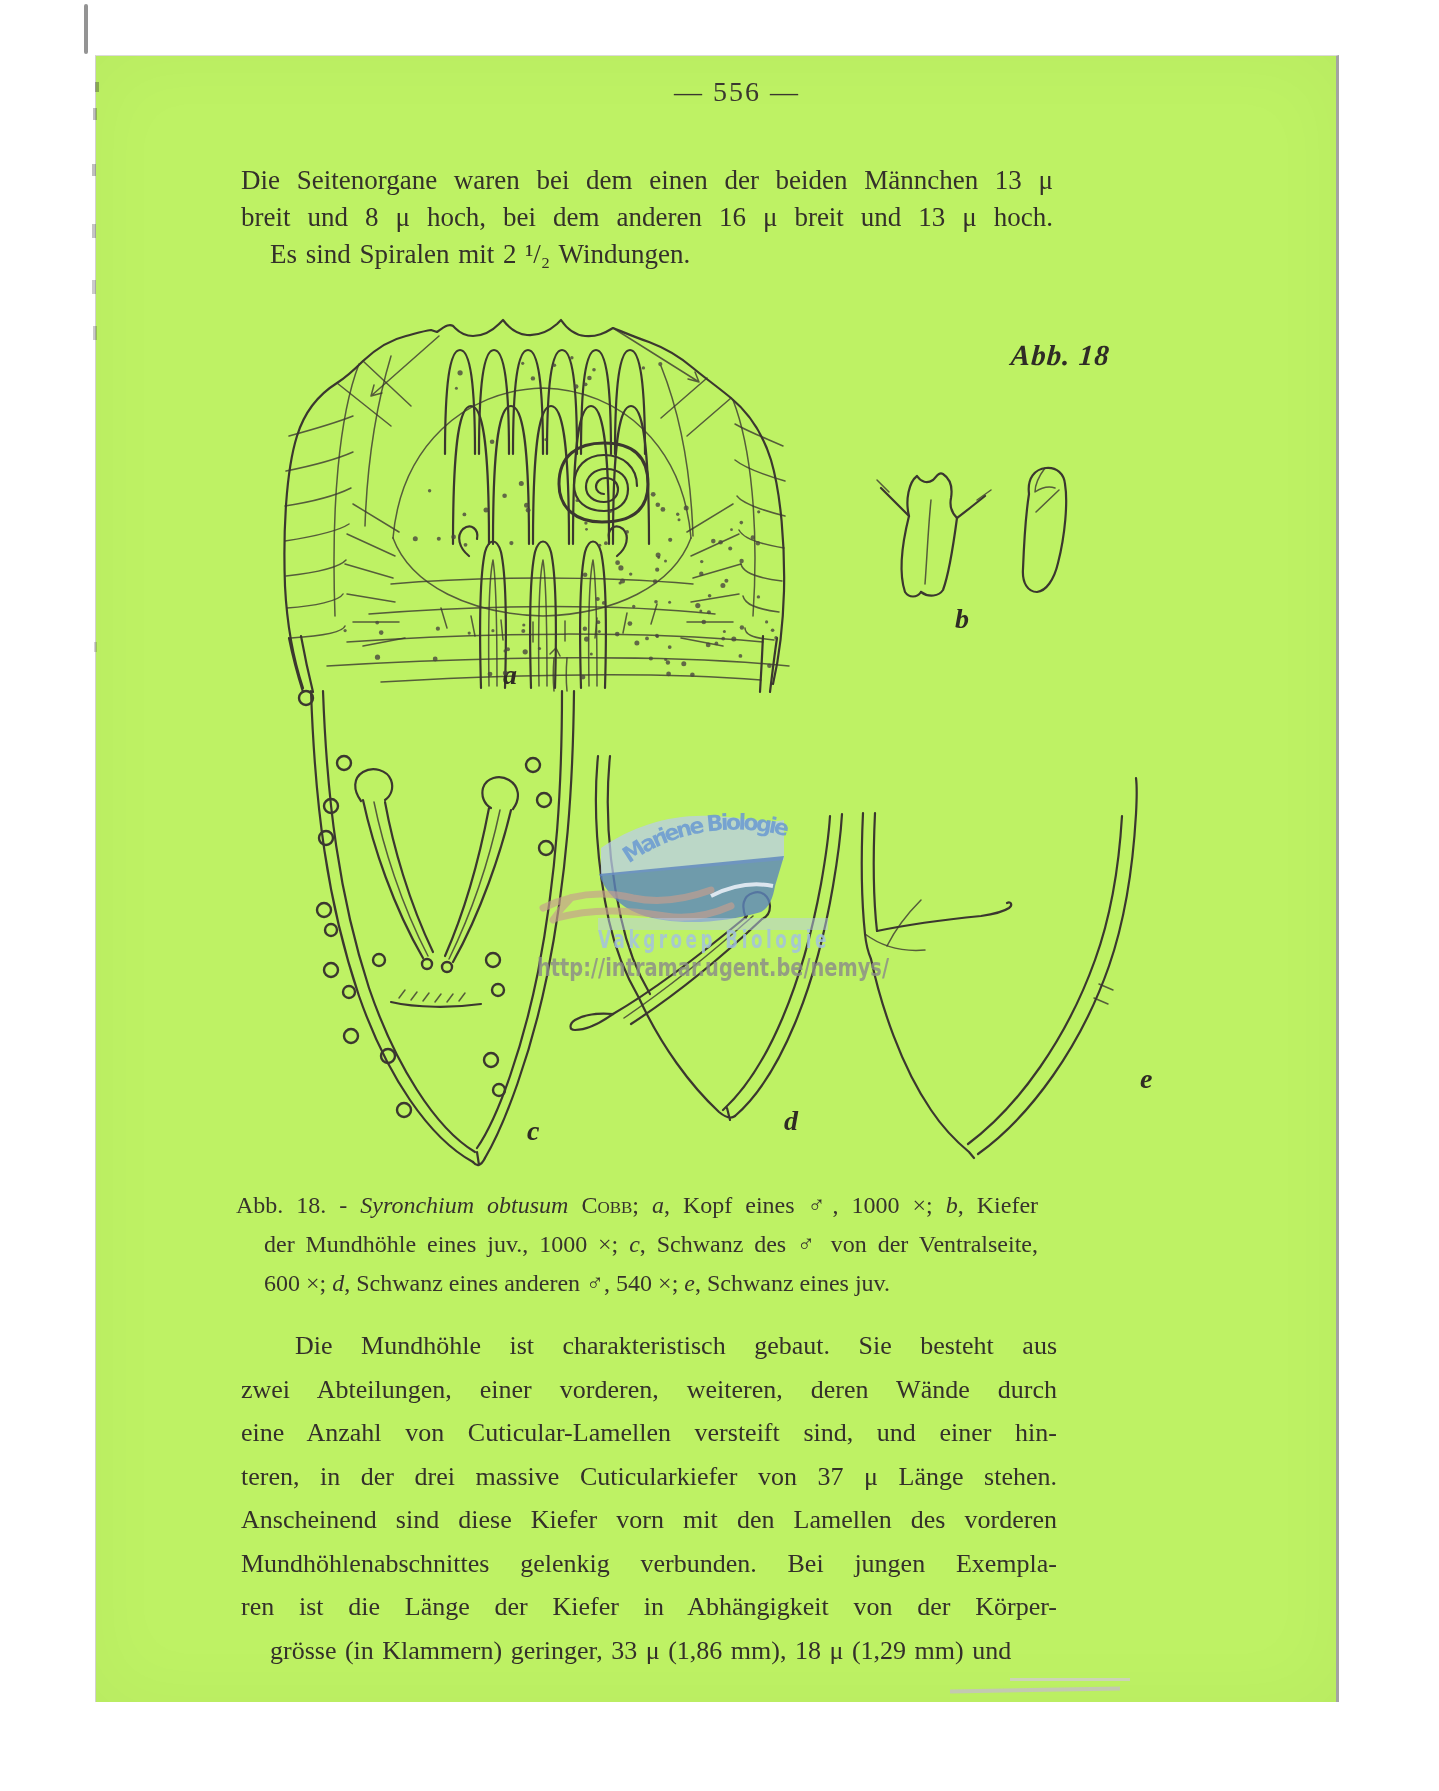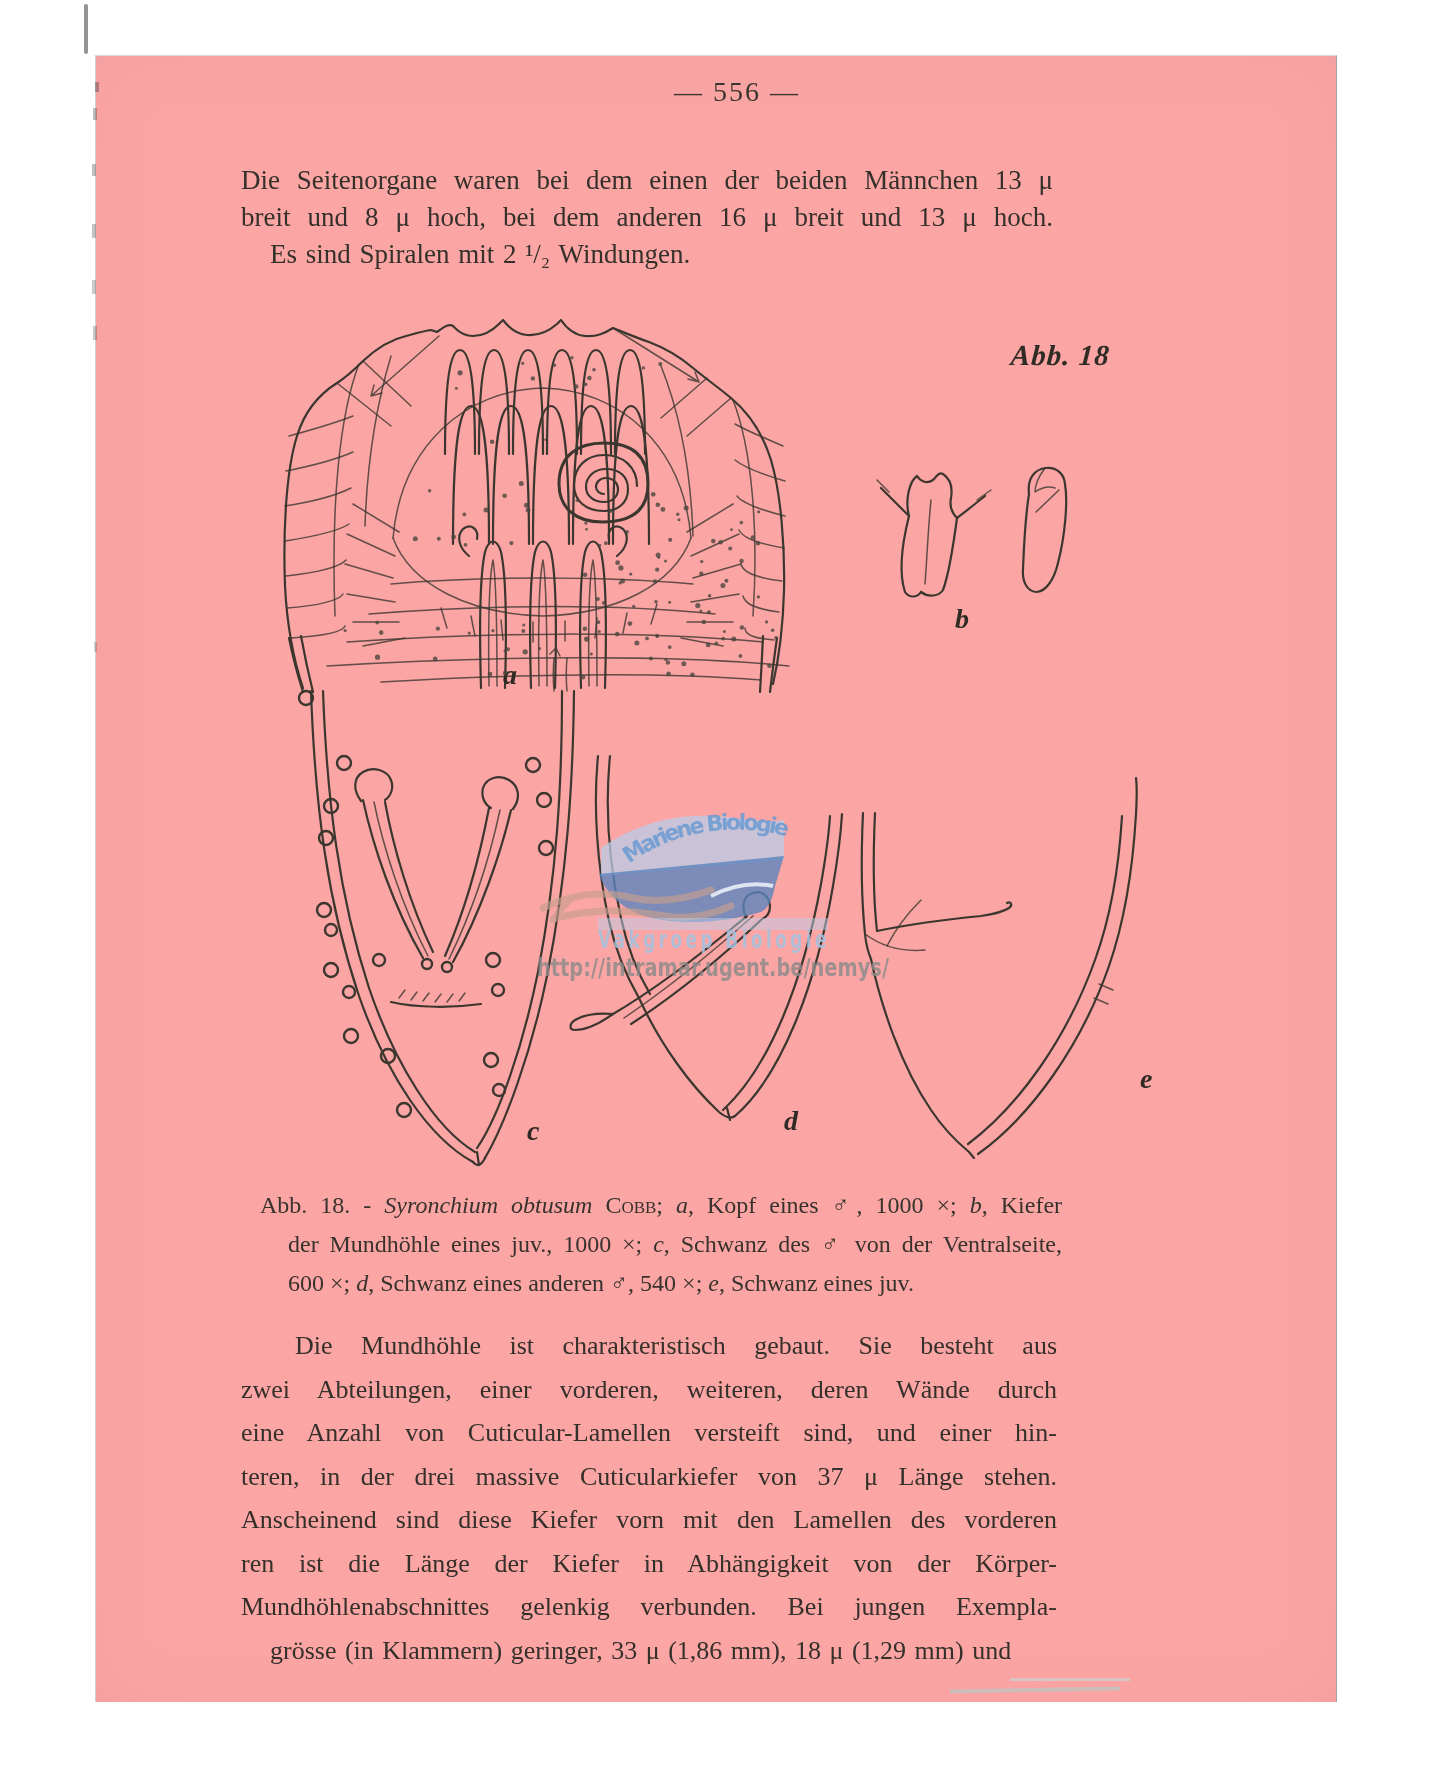--- a/index.html
+++ b/index.html
@@ -2,39 +2,39 @@
 <html><head>
 <meta charset="utf-8">
 <style>
   html,body{margin:0;padding:0;}
   body{
     width:1439px;height:1791px;position:relative;background:#ffffff;
     font-family:"Liberation Serif", serif;color:#33302a;overflow:hidden;
   }
   .page{
     position:absolute;left:95px;top:55px;width:1240px;height:1646px;
-    background:#fca5a5;
-    border-left:1px solid #d2d1ce;border-top:1px solid #dcdbd8;border-right:1px solid #a3a3a3;
+    background:#bef264;
+    border-left:1px solid #d2d1ce;border-top:1px solid #dcdbd8;border-right:3px solid #a3a3a3;
     box-shadow:inset 0 0 80px rgba(0,0,0,0.035);
   }
   .pagenum{
     position:absolute;left:578px;top:20px;font-size:28px;letter-spacing:2px;color:#3a372f;
   }
   .para{position:absolute;color:#34302a;}
   .p1{left:145px;top:106px;width:812px;font-size:27px;line-height:37px;}
   .p2{left:145px;top:1268px;width:816px;font-size:26px;line-height:43.5px;}
   .jline{text-align:justify;text-align-last:justify;word-spacing:2px;}
   .jline.last{text-align-last:left;margin-left:29px;}
   .jline.indent{padding-left:54px;}
   .abb{
     position:absolute;left:915px;top:283px;font-size:29px;font-weight:bold;font-style:italic;
     letter-spacing:1px;color:#2f2c26;transform:skewX(-4deg);
   }
   .caption{
-    position:absolute;left:164px;top:1130px;width:802px;font-size:24px;line-height:39px;color:#37332c;
+    position:absolute;left:140px;top:1130px;width:802px;font-size:24px;line-height:39px;color:#37332c;
   }
   .cap-line{text-align:justify;text-align-last:justify;}
   .cap-line.hang{padding-left:28px;}
   .cap-line.last{text-align-last:left;}
   .it{font-style:italic;}
   .sc{font-variant:small-caps;}
   svg.fig{position:absolute;left:145px;top:230px;width:915px;height:890px;}
   .ink path, .ink line{fill:none;stroke:#3b372f;stroke-width:2.2;stroke-linecap:round;stroke-linejoin:round;}
   .ink .thin{stroke-width:1.5;opacity:.8;}
   .ink .bold{stroke-width:3;}
@@ -342,22 +342,22 @@
     <div class="cap-line hang"><span>der Mundhöhle eines juv., 1000 ×; </span><span class="it">c</span><span>, Schwanz des ♂ von der Ventralseite,</span></div>
     <div class="cap-line hang last"><span>600 ×; </span><span class="it">d</span><span>, Schwanz eines anderen ♂, 540 ×; </span><span class="it">e</span><span>, Schwanz eines juv.</span></div>
   </div>
 
   <div class="para p2">
     <div class="jline indent">Die Mundhöhle ist charakteristisch gebaut. Sie besteht aus</div>
     <div class="jline">zwei Abteilungen, einer vorderen, weiteren, deren Wände durch</div>
     <div class="jline">eine Anzahl von Cuticular-Lamellen versteift sind, und einer hin-</div>
     <div class="jline">teren, in der drei massive Cuticularkiefer von 37 μ Länge stehen.</div>
     <div class="jline">Anscheinend sind diese Kiefer vorn mit den Lamellen des vorderen</div>
+    <div class="jline">Mundhöhlenabschnittes gelenkig verbunden. Bei jungen Exempla-</div>
     <div class="jline">ren ist die Länge der Kiefer in Abhängigkeit von der Körper-</div>
-    <div class="jline">Mundhöhlenabschnittes gelenkig verbunden. Bei jungen Exempla-</div>
     <div class="jline last">grösse (in Klammern) geringer, 33 μ (1,86 mm), 18 μ (1,29 mm) und</div>
   </div>
 </div>
 
 <div class="artifact" style="left:84px;top:4px;width:4px;height:50px;opacity:.5;border-radius:2px;"></div>
 <div class="artifact" style="left:95px;top:82px;width:4px;height:10px;opacity:.35;"></div>
 <div class="artifact" style="left:93px;top:108px;width:4px;height:12px;opacity:.3;"></div>
 <div class="artifact" style="left:92px;top:164px;width:4px;height:12px;opacity:.3;"></div>
 <div class="artifact" style="left:92px;top:224px;width:4px;height:14px;opacity:.28;"></div>
 <div class="artifact" style="left:92px;top:280px;width:4px;height:14px;opacity:.25;"></div>

